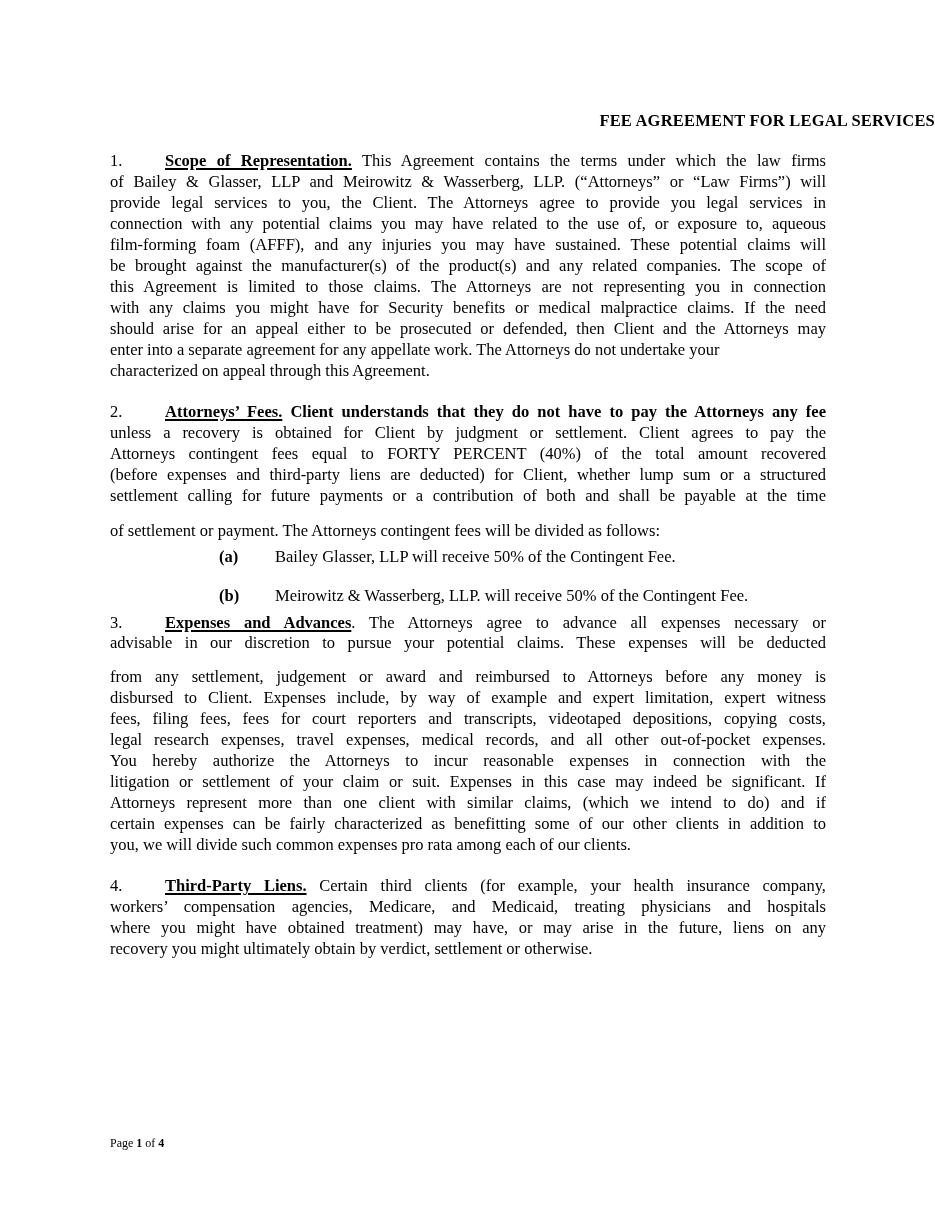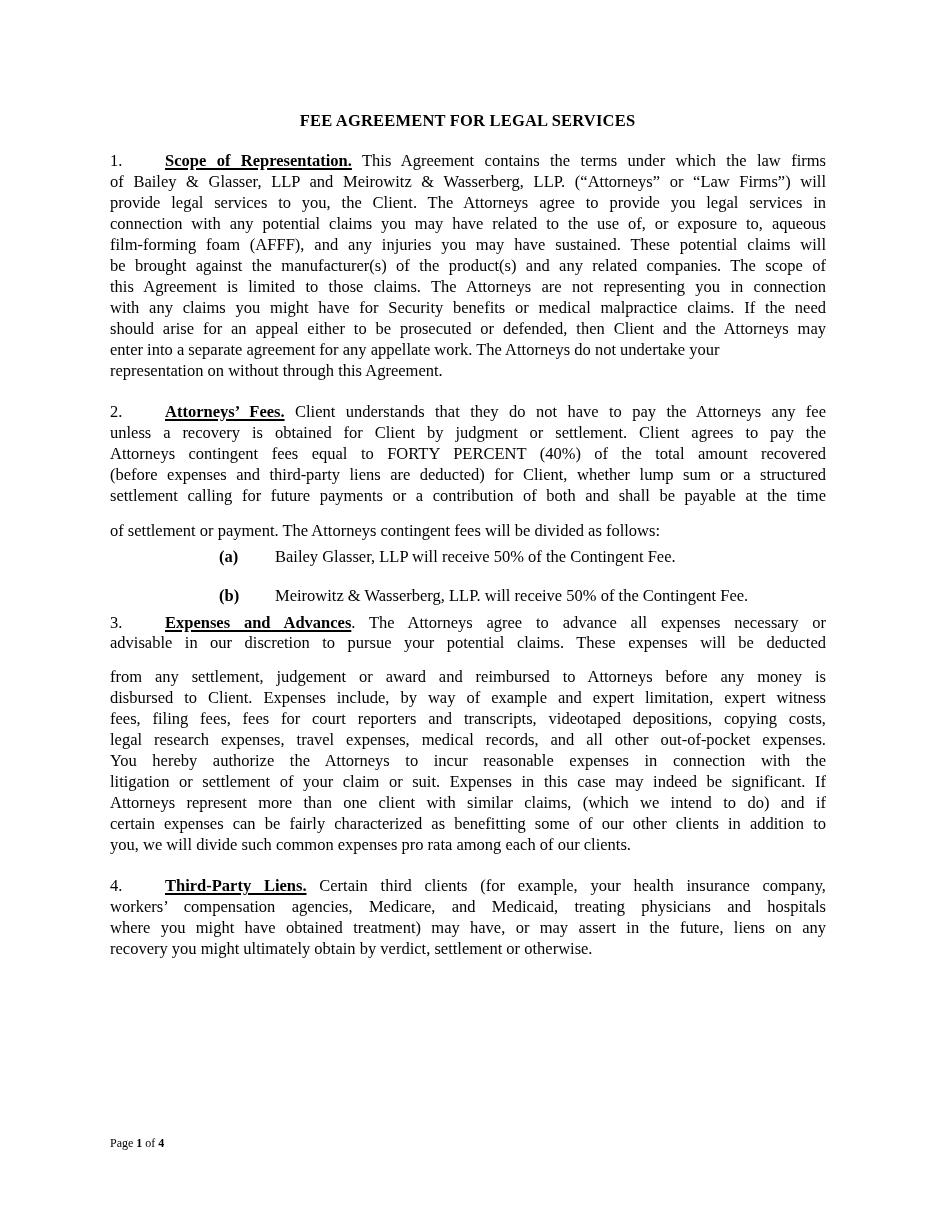--- a/index.html
+++ b/index.html
@@ -1,19 +1,19 @@
 <!DOCTYPE html>
 <html><head>
 <meta charset="utf-8">
 <style>
   html, body { margin: 0; padding: 0; background: #ffffff; }
   body { width: 935px; height: 1210px; position: relative; overflow: hidden;
          font-family: "Liberation Serif", "DejaVu Serif", serif; color: #000; }
   .page { position: absolute; left: 0; top: 0; width: 935px; height: 1210px; background: #fff; }
-  .title { position: absolute; top: 111px; left: 0; width: 935px; text-align: center;
+  .title { position: absolute; top: 111px; left: 0; width: 935px; text-align: right;
            font-weight: bold; font-size: 16.5px; letter-spacing: 0.2px; }
   .line { position: absolute; left: 110px; width: 716px; font-size: 16.5px; line-height: 21px;
           white-space: nowrap; height: 21px; }
   .just { text-align: justify; text-align-last: justify; white-space: normal; overflow: hidden; }
   .num { display: inline-block; width: 55px; }
   .heading { font-weight: bold; text-decoration: underline; text-decoration-thickness: 1.5px; text-underline-offset: 2px; margin-top: 35px; }
   .sub { position: absolute; font-size: 16.5px; line-height: 21px; white-space: nowrap; }
   .sub-label { position: absolute; left: 219px; font-weight: bold; }
   .sub-text { position: absolute; left: 275px; }
   .footer { position: absolute; left: 110px; top: 1136px; font-size: 12px; white-space: nowrap; }
@@ -30,25 +30,25 @@
     <div class="line just" style="top:150px"><span class="num">1.</span><span class="heading">Scope of Representation.</span><span style="white-space: pre-wrap;"> This Agreement contains the terms under which the law firms</span></div>
     <div class="line just" style="top:171px">of Bailey &amp; Glasser, LLP and Meirowitz &amp; Wasserberg, LLP. (“Attorneys” or “Law Firms”) will</div>
     <div class="line just" style="top:192px">provide legal services to you, the Client. The Attorneys agree to provide you legal services in</div>
     <div class="line just" style="top:213px">connection with any potential claims you may have related to the use of, or exposure to, aqueous</div>
     <div class="line just" style="top:234px">film-forming foam (AFFF), and any injuries you may have sustained. These potential claims will</div>
     <div class="line just" style="top:255px">be brought against the manufacturer(s) of the product(s) and any related companies. The scope of</div>
     <div class="line just" style="top:276px">this Agreement is limited to those claims. The Attorneys are not representing you in connection</div>
     <div class="line just" style="top:297px">with any claims you might have for Security benefits or medical malpractice claims. If the need</div>
     <div class="line just" style="top:318px">should arise for an appeal either to be prosecuted or defended, then Client and the Attorneys may</div>
     <div class="line" style="top:339px">enter into a separate agreement for any appellate work. The Attorneys do not undertake your</div>
-    <div class="line" style="top:360px">representation on without through this Agreement.</div>
+    <div class="line" style="top:360px">characterized on appeal through this Agreement.</div>
   </div>
 
   <div>
-    <div class="line just" style="top:401px"><span class="num">2.</span><span class="heading">Attorneys’ Fees.</span><span style="white-space: pre-wrap;"> Client understands that they do not have to pay the Attorneys any fee</span></div>
+    <div class="line just" style="top:401px"><span class="num">2.</span><span class="heading">Attorneys’ Fees.</span><span style="white-space: pre-wrap; font-weight: bold;"> Client understands that they do not have to pay the Attorneys any fee</span></div>
     <div class="line just" style="top:422px">unless a recovery is obtained for Client by judgment or settlement. Client agrees to pay the</div>
     <div class="line just" style="top:443px">Attorneys contingent fees equal to FORTY PERCENT (40%) of the total amount recovered</div>
     <div class="line just" style="top:464px">(before expenses and third-party liens are deducted) for Client, whether lump sum or a structured</div>
     <div class="line just" style="top:485px">settlement calling for future payments or a contribution of both and shall be payable at the time</div>
     <div class="line" style="top:520px">of settlement or payment. The Attorneys contingent fees will be divided as follows:</div>
 
     <div class="sub" style="top:546px; left:0; width:935px">
       <span class="sub-label">(a)</span>
       <span class="sub-text">Bailey Glasser, LLP will receive 50% of the Contingent Fee.</span>
     </div>
@@ -68,19 +68,19 @@
     <div class="line just" style="top:750px">You hereby authorize the Attorneys to incur reasonable expenses in connection with the</div>
     <div class="line just" style="top:771px">litigation or settlement of your claim or suit. Expenses in this case may indeed be significant. If</div>
     <div class="line just" style="top:792px">Attorneys represent more than one client with similar claims, (which we intend to do) and if</div>
     <div class="line just" style="top:813px">certain expenses can be fairly characterized as benefitting some of our other clients in addition to</div>
     <div class="line" style="top:834px">you, we will divide such common expenses pro rata among each of our clients.</div>
   </div>
 
   <div>
     <div class="line just" style="top:875px"><span class="num">4.</span><span class="heading">Third-Party Liens.</span><span style="white-space: pre-wrap;"> Certain third clients (for example, your health insurance company,</span></div>
     <div class="line just" style="top:896px">workers’ compensation agencies, Medicare, and Medicaid, treating physicians and hospitals</div>
-    <div class="line just" style="top:917px">where you might have obtained treatment) may have, or may assert in the future, liens on any</div>
+    <div class="line just" style="top:917px">where you might have obtained treatment) may have, or may arise in the future, liens on any</div>
     <div class="line" style="top:938px">recovery you might ultimately obtain by verdict, settlement or otherwise.</div>
   </div>
 
   <div class="footer"><span>Page </span><b>1</b><span> of </span><b>4</b></div>
 
 </div>
 
 </body></html>

